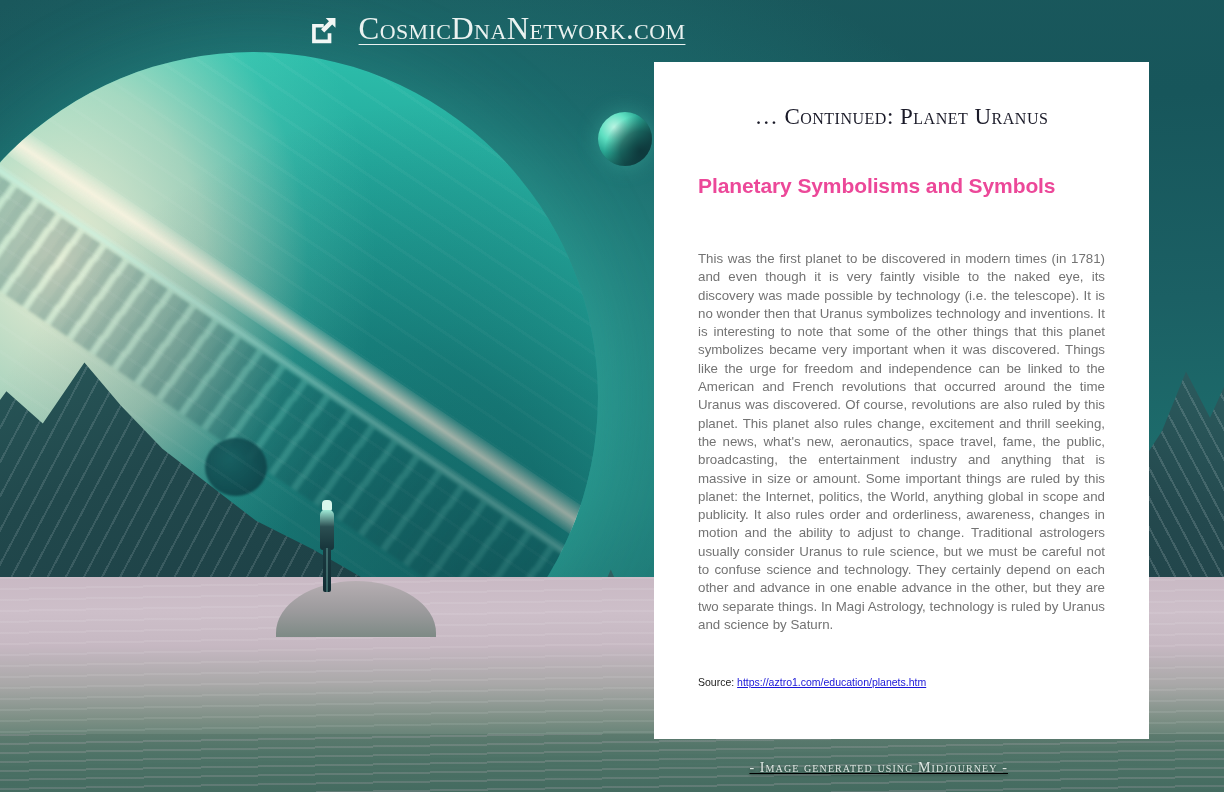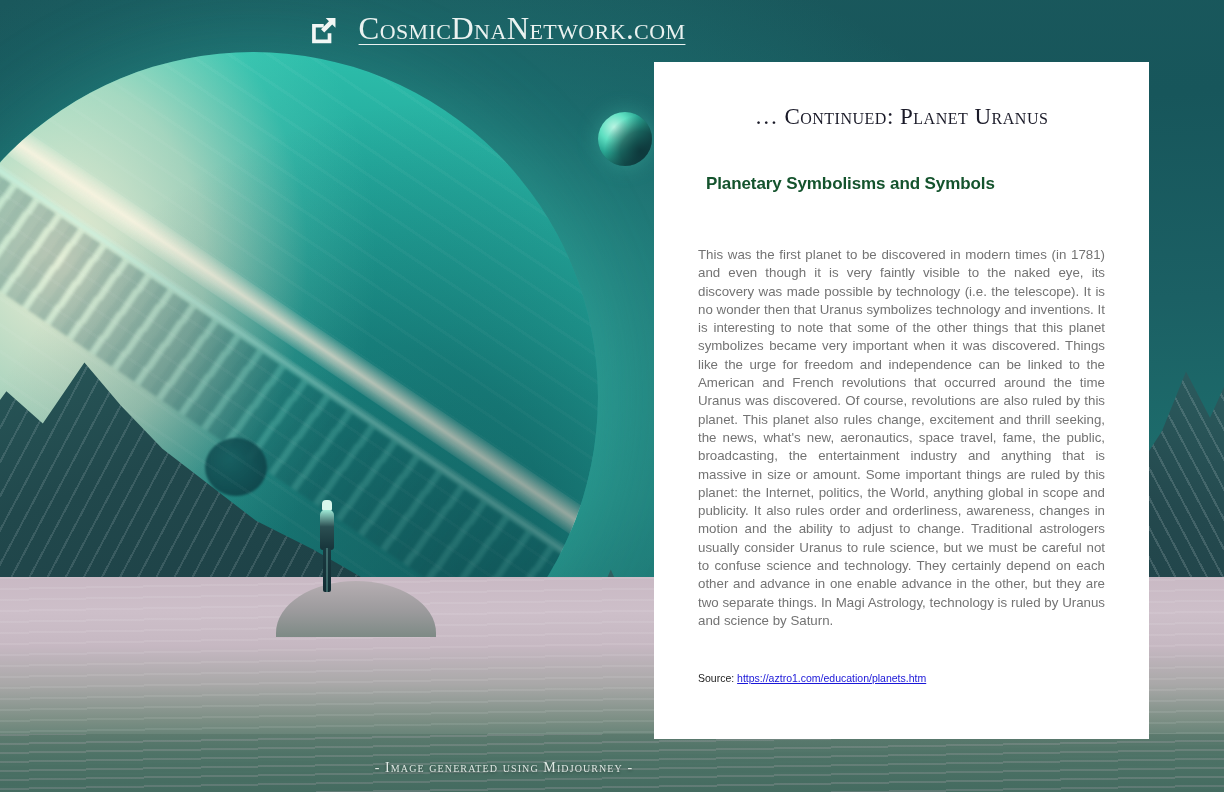--- a/index.html
+++ b/index.html
@@ -285,24 +285,24 @@
     font-size: 23px;
     font-variant: small-caps;
     letter-spacing: 0.5px;
     color: #1a1a28;
     text-align: center;
     margin: 8px 0 0 0;
     font-weight: 400;
   }
   .card-subtitle {
     font-family: "Liberation Sans", sans-serif;
-    font-size: 17px;
+    font-size: 21px;
     font-weight: bold;
-    color: #14532d;
-    margin: 44px 0 0 8px;
+    color: #ec4899;
+    margin: 44px 0 0 0;
     letter-spacing: -0.1px;
   }
   .card-body {
     font-family: "Liberation Sans", sans-serif;
     font-size: 13.3px;
     line-height: 18.3px;
     color: #737373;
     text-align: justify;
     margin: 52px 0 0 0;
   }
@@ -317,23 +317,24 @@
     color: #1a16d8;
     text-decoration: underline;
     cursor: pointer;
   }
 
   
   .credit {
     position: absolute;
     left: 0; bottom: 16px;
     width: 1008px;
-    text-align: center;
+    text-align: right;
     z-index: 25;
     pointer-events: none;
+    text-decoration: underline;
   }
   .credit span {
     font-family: "Liberation Serif", serif;
     font-size: 14px;
     font-variant: small-caps;
     letter-spacing: 1.1px;
     color: #dfe9e4;
     text-shadow: 0 1px 3px rgba(0,0,0,0.45);
   }
 </style>

